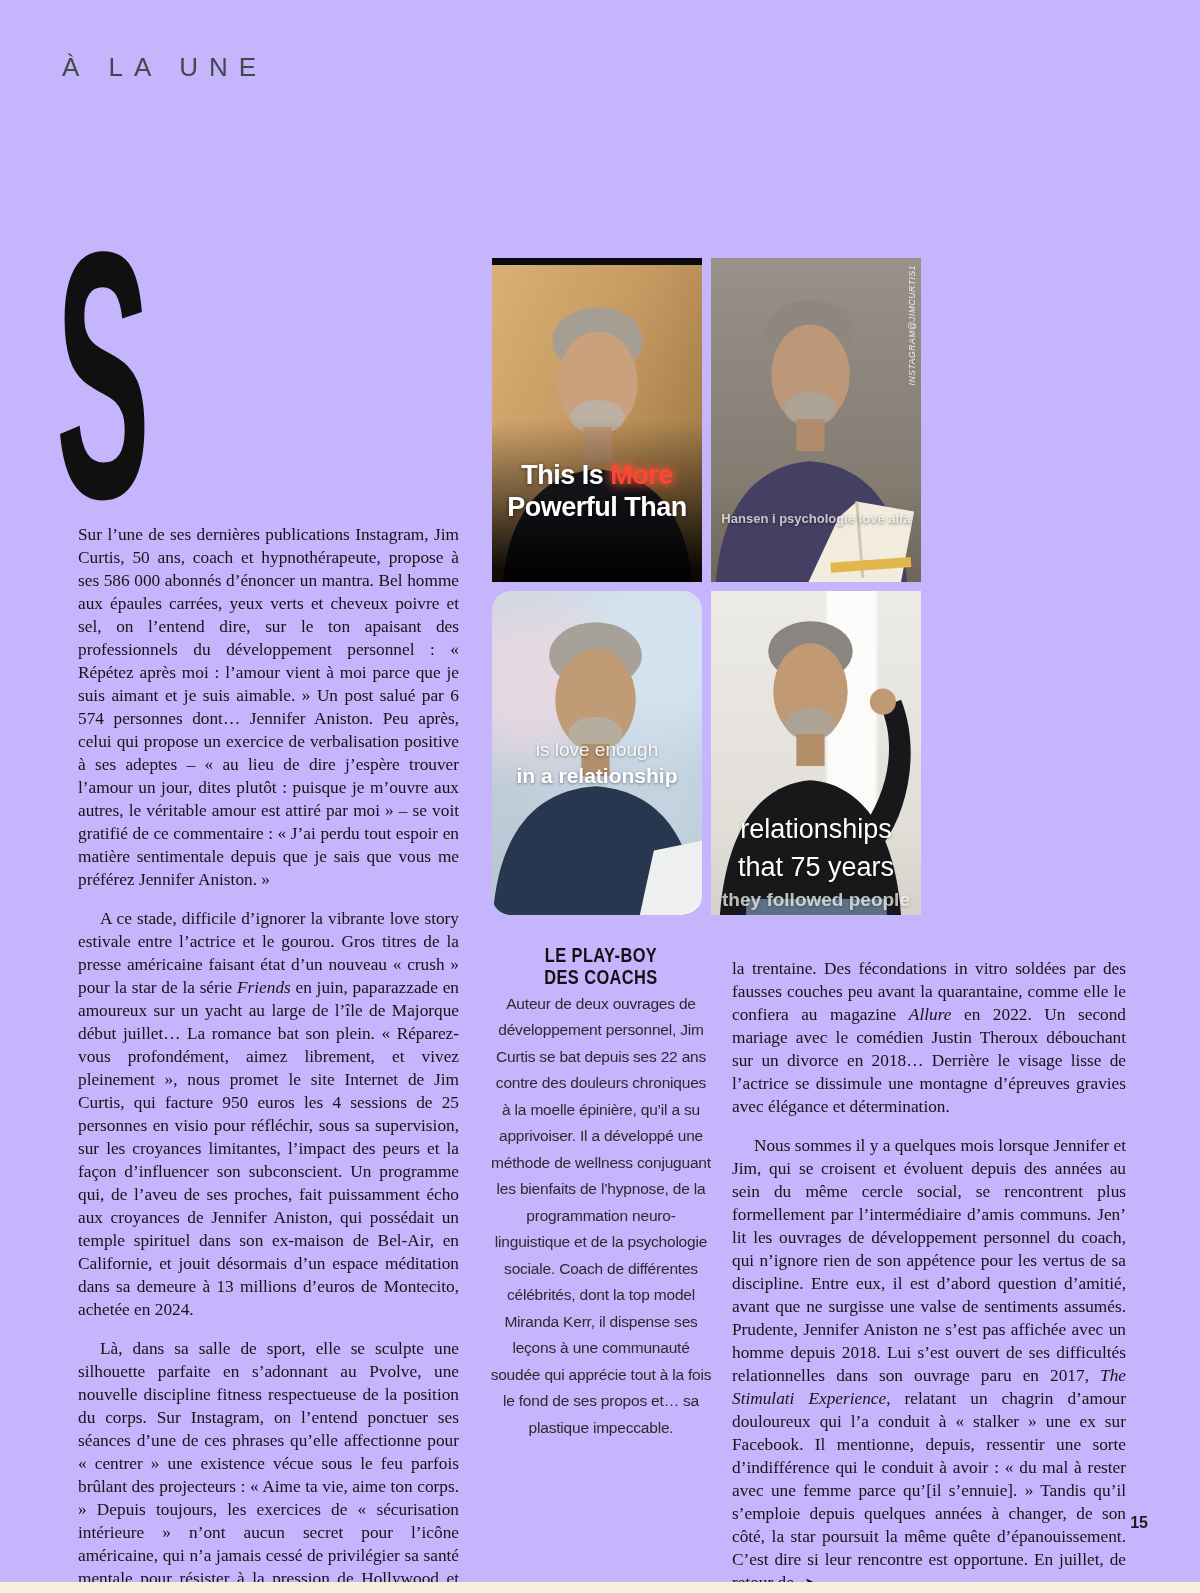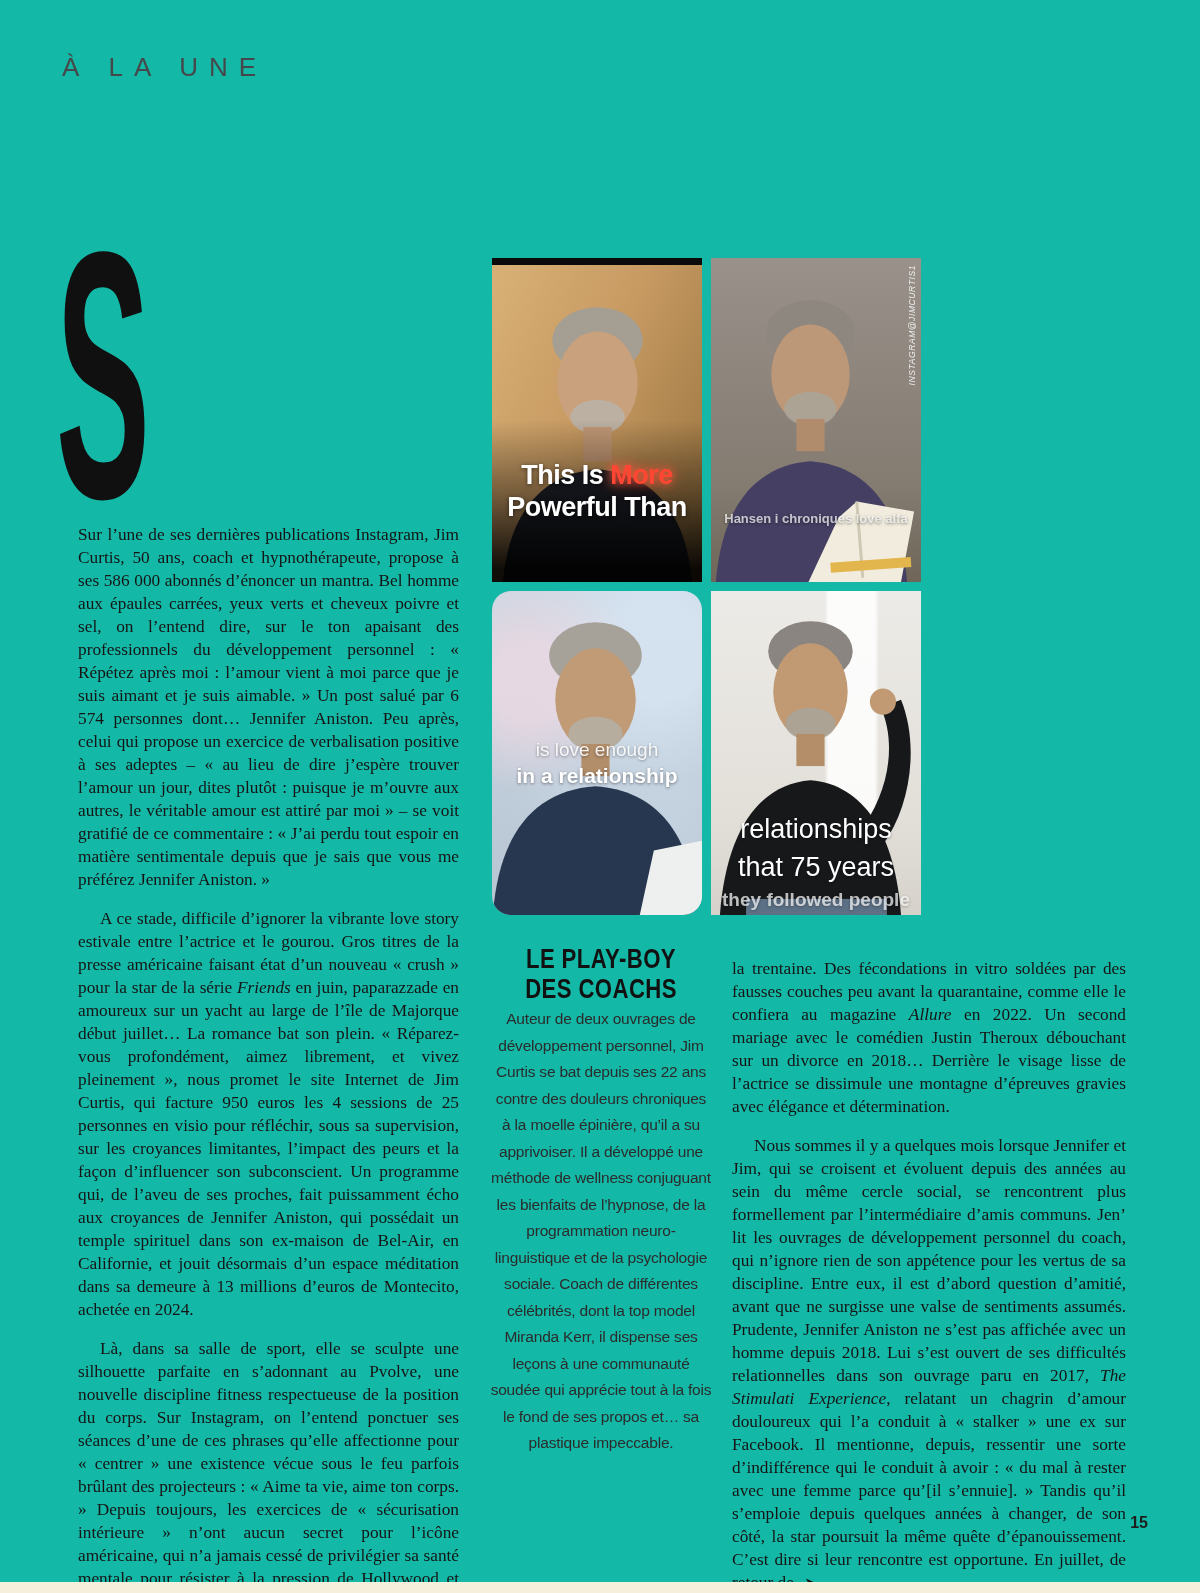--- a/index.html
+++ b/index.html
@@ -1,16 +1,16 @@
 <!DOCTYPE html>
 <html lang="fr"><head>
 <meta charset="utf-8">
 <style>
   html,body{margin:0;padding:0;background:#ffffff;}
-  .page{position:relative;width:1200px;height:1593px;background:#14b8a6;overflow:hidden;
+  .page{position:relative;width:1200px;height:1593px;background:#c4b5fd;overflow:hidden;
         font-family:"Liberation Serif",serif;color:#151515;}
 
   
   .section-label{position:absolute;left:62px;top:52px;
     font-family:"Liberation Sans",sans-serif;font-size:26px;font-weight:400;
     letter-spacing:11px;color:#45484a;}
 
   
   .dropcap{position:absolute;left:56px;top:238px;
     font-family:"Liberation Sans",sans-serif;font-weight:800;font-size:352px;line-height:0.78;
@@ -64,21 +64,21 @@
   .cap4 .l2{display:block;font-size:19px;font-weight:600;color:rgba(255,255,255,.72);
     text-shadow:0 1px 3px rgba(0,0,0,.3);}
   .credit{position:absolute;top:7px;right:4px;z-index:4;
     writing-mode:vertical-rl;transform:rotate(180deg);
     font-family:"Liberation Sans",sans-serif;font-style:italic;font-size:8.5px;
     letter-spacing:.6px;color:rgba(255,255,255,.85);}
 
   
   .sidebar{position:absolute;left:488px;top:944px;width:226px;text-align:center;
     font-family:"Liberation Sans",sans-serif;color:#222;}
-  .sb-title{margin:0 0 0 0;font-size:27px;font-weight:700;line-height:1.12;
+  .sb-title{margin:0 0 0 0;font-size:20px;font-weight:700;line-height:1.12;
     color:#111;letter-spacing:0.5px;}
   .sb-title span{display:block;transform:scaleX(0.82);transform-origin:50% 50%;}
   .sb-body{margin:2px;font-size:15.5px;line-height:26.5px;letter-spacing:-0.2px;color:#2b2b2b;}
 
   
   .page-number{position:absolute;left:1108px;top:1514px;width:40px;text-align:right;
     font-family:"Liberation Sans",sans-serif;font-size:16px;font-weight:700;color:#1d1d1d;}
   .bottom-strip{position:absolute;left:0;right:0;bottom:0;height:11px;background:#f6efdc;}
 </style>
 </head>
@@ -117,21 +117,21 @@
         <ellipse cx="100" cy="74" rx="44" ry="32" fill="#8d8780"></ellipse>
         <ellipse cx="100" cy="116" rx="39" ry="50" fill="#bd9878"></ellipse>
         <ellipse cx="100" cy="150" rx="26" ry="17" fill="#aaa49a" opacity="0.85"></ellipse>
         <rect x="86" y="160" width="28" height="32" fill="#b18c6c"></rect>
         <path d="M6,322 C12,246 46,206 100,202 C154,206 190,246 196,322 Z" fill="#453f63"></path>
         <path d="M98,322 L190,322 L203,252 L146,242 L128,258 Z" fill="#f1ecdd"></path>
         <path d="M146,242 L152,318" stroke="#cfc8b4" stroke-width="3" fill="none"></path>
         <rect x="120" y="300" width="80" height="10" fill="#e3b54d" transform="rotate(-4 160 305)"></rect>
       </svg>
       <div class="credit">INSTAGRAM@JIMCURTIS1</div>
-      <figcaption class="cap cap2">Hansen i chroniques love alfa</figcaption>
+      <figcaption class="cap cap2">Hansen i psychologie love alfa</figcaption>
     </figure>
 
     <figure class="photo photo3">
       <svg viewBox="0 0 211 322" preserveAspectRatio="xMidYMax slice">
         <ellipse cx="104" cy="64" rx="46" ry="33" fill="#a6a29a"></ellipse>
         <ellipse cx="104" cy="108" rx="40" ry="51" fill="#c19a76"></ellipse>
         <ellipse cx="104" cy="142" rx="27" ry="17" fill="#b5b0a6" opacity="0.85"></ellipse>
         <rect x="90" y="152" width="28" height="32" fill="#b38e6a"></rect>
         <path d="M2,322 C8,240 44,198 104,194 C164,198 200,240 206,322 Z" fill="#26374f"></path>
         <path d="M148,322 L211,322 L211,248 L162,258 Z" fill="#eef0f0"></path>

